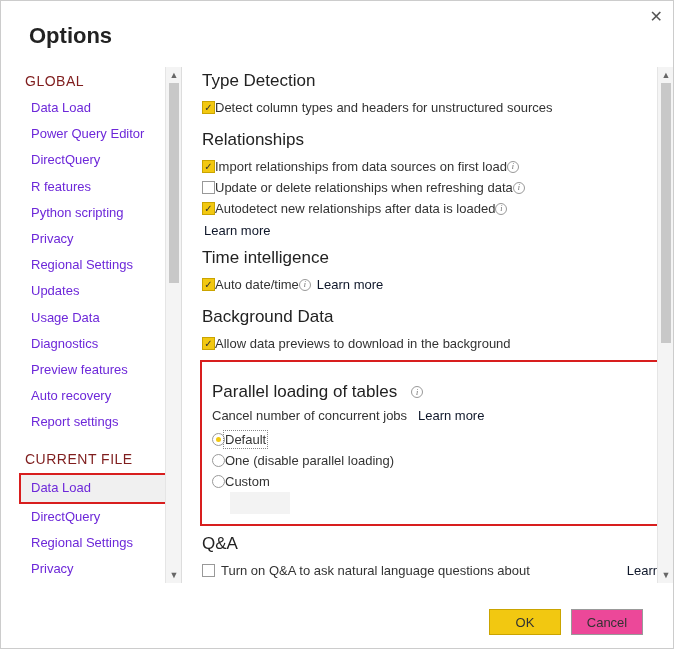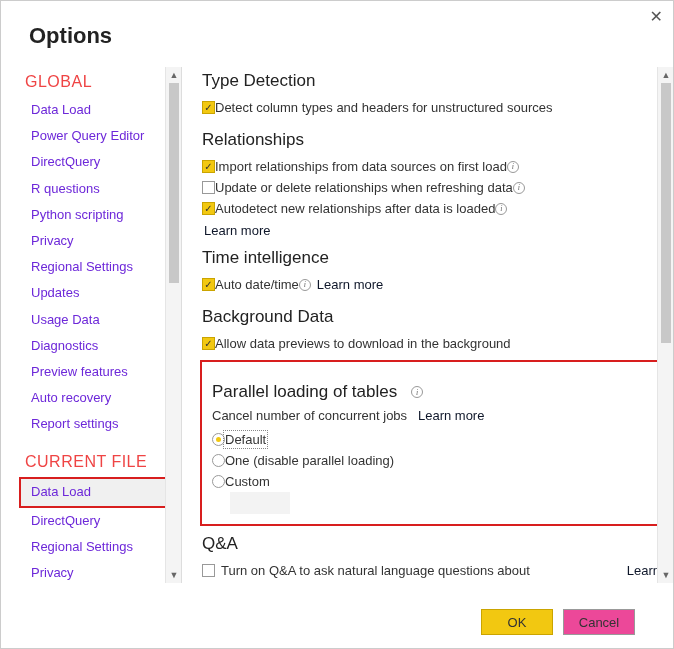--- a/index.html
+++ b/index.html
@@ -35,23 +35,23 @@
     height: 516px;
   }
   .sidebar {
     width: 180px;
     padding-left: 24px;
     position: relative;
     overflow: hidden;
   }
   .sidebar-scroll { padding-right: 16px; }
   .section-head {
-    font-size: 16px;
+    font-size: 14px;
     letter-spacing: 0.5px;
-    color: #ef4444;
+    color: #7f1d1d;
     margin: 6px 0 6px 0;
     font-weight: 400;
   }
   .nav-item {
     font-size: 13px;
     color: #6d28d9;
     padding: 4px 6px 4px 8px;
     margin: 0 -2px;
     cursor: pointer;
     line-height: 1.4;
@@ -138,21 +138,21 @@
     margin: 6px 0 8px -2px;
   }
   .subtext { font-size: 13px; color: #333; margin: 2px 0 6px 0; }
   .dotted { outline: 1px dotted #888; outline-offset: 1px; }
   .numbox {
     width: 60px; height: 22px; background: #f3f3f3; border: none;
     margin-left: 18px;
   }
   .footer {
     position: absolute;
-    bottom: 0; left: 0; right: 16px;
+    bottom: 0; left: 0; right: 8px;
     height: 52px;
     display: flex;
     justify-content: flex-end;
     align-items: center;
     gap: 10px;
     padding-right: 22px;
     background: #fff;
   }
   .btn {
     min-width: 72px;
@@ -178,21 +178,21 @@
 
 <h1 class="title">Options</h1>
 
 <div class="body">
   <div class="sidebar">
     <div class="sidebar-scroll">
       <div class="section-head">GLOBAL</div>
       <div class="nav-item">Data Load</div>
       <div class="nav-item">Power Query Editor</div>
       <div class="nav-item">DirectQuery</div>
-      <div class="nav-item">R questions</div>
+      <div class="nav-item">R features</div>
       <div class="nav-item">Python scripting</div>
       <div class="nav-item">Privacy</div>
       <div class="nav-item">Regional Settings</div>
       <div class="nav-item">Updates</div>
       <div class="nav-item">Usage Data</div>
       <div class="nav-item">Diagnostics</div>
       <div class="nav-item">Preview features</div>
       <div class="nav-item">Auto recovery</div>
       <div class="nav-item">Report settings</div>
 

